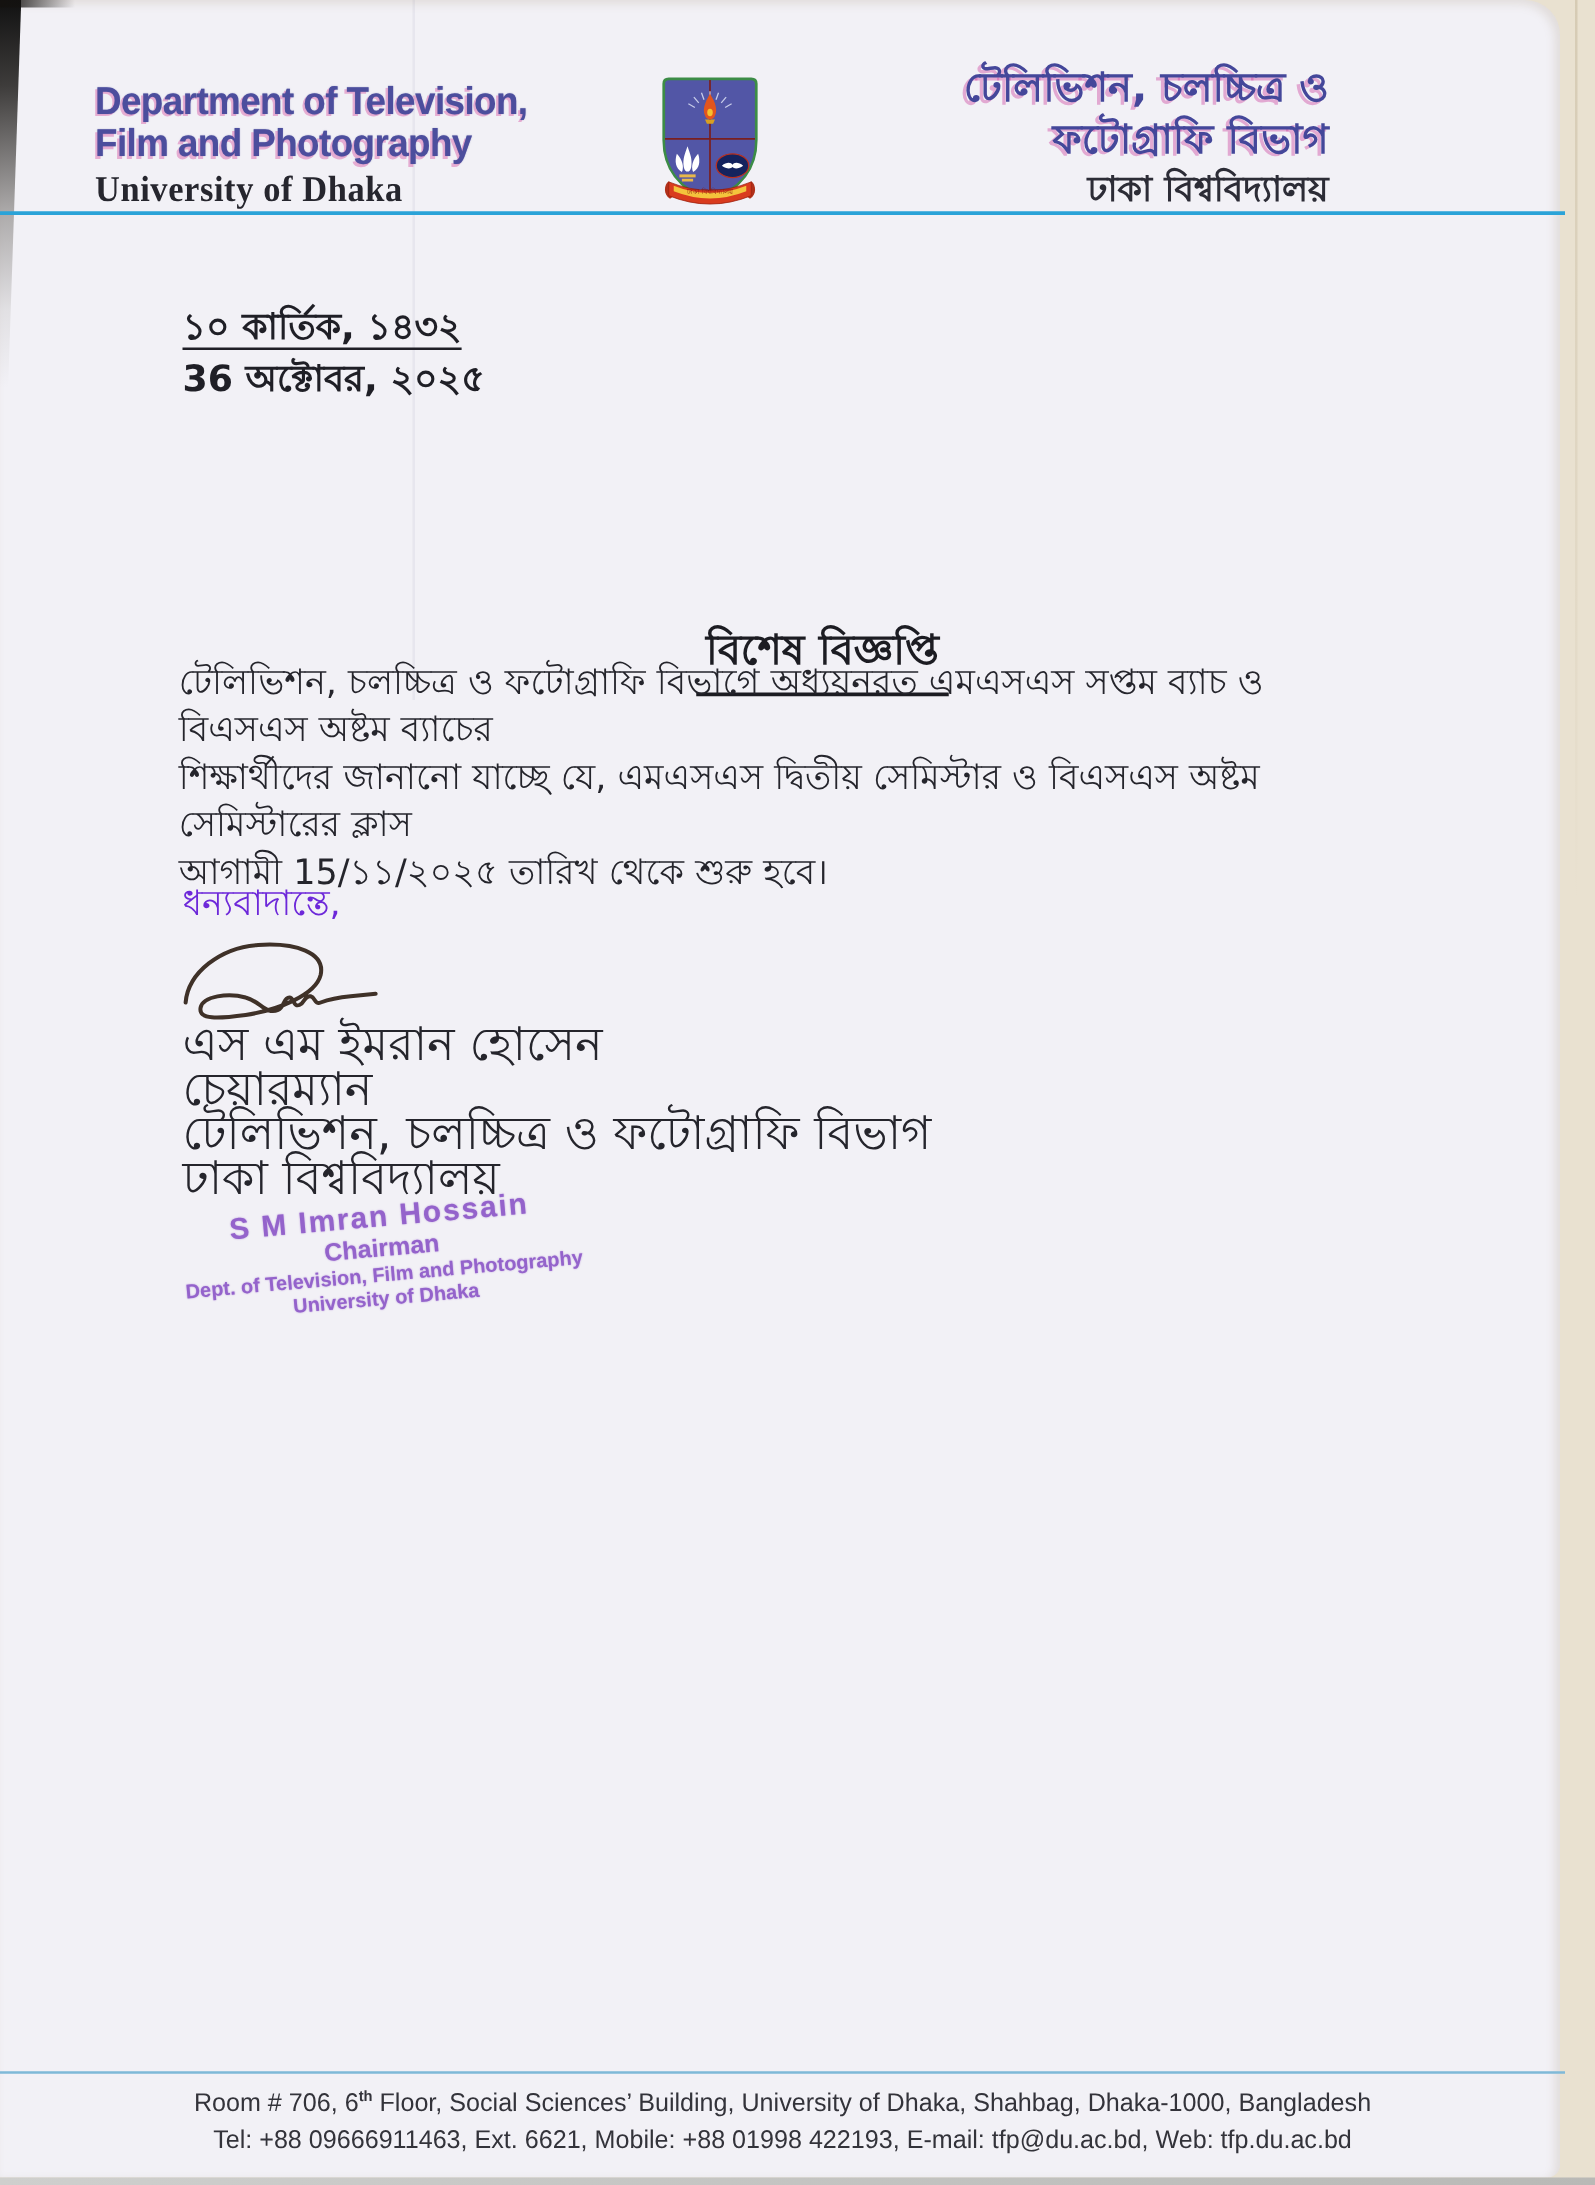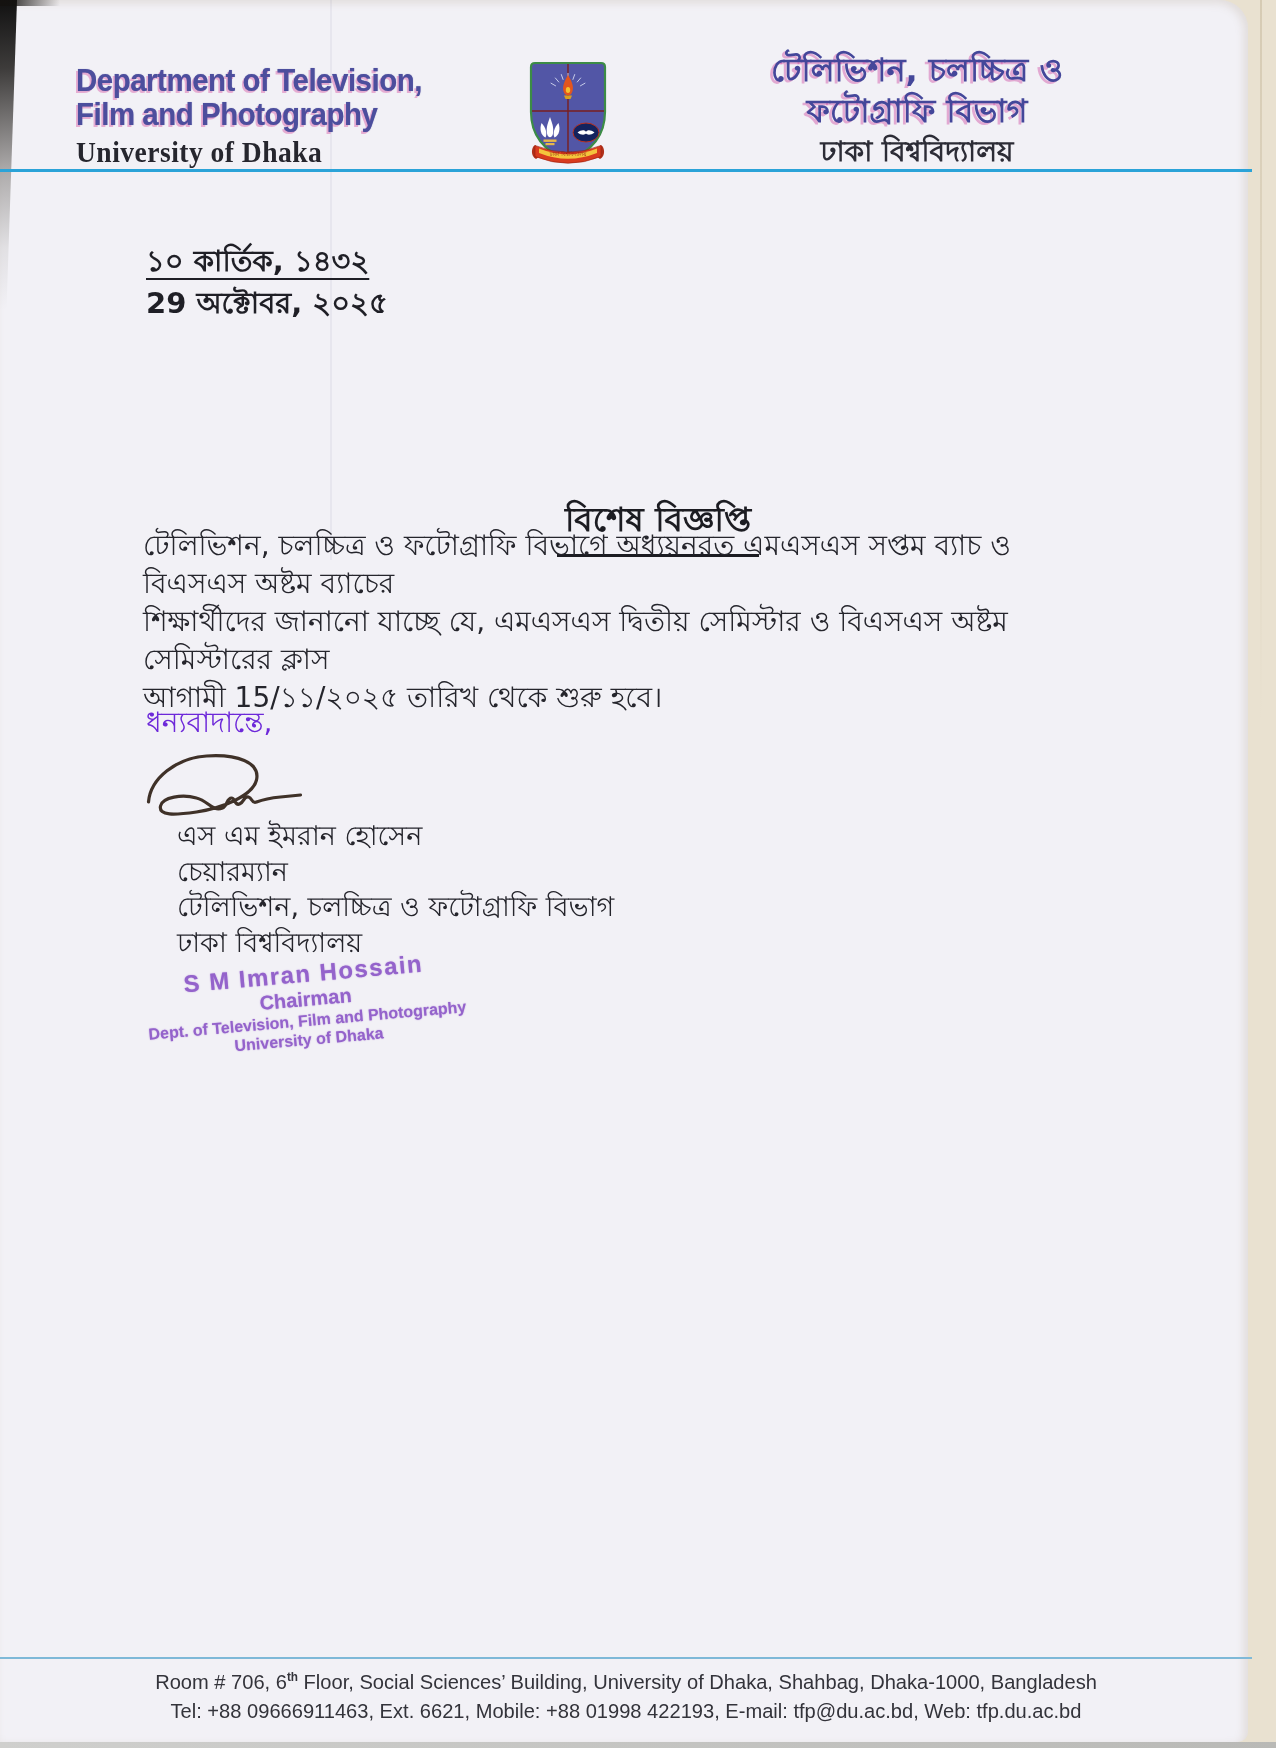--- a/index.html
+++ b/index.html
@@ -42,42 +42,42 @@
   .hdr-dept-en {
     font-family:"Liberation Sans", sans-serif; font-weight:bold;
     font-size:31px; line-height:34px; letter-spacing:-.5px; color:#4c4e9d;
     text-shadow:-2px 2px 0 rgba(213,72,158,.40), 0 0 1px rgba(76,78,157,.6);
   }
   .hdr-univ-en {
     font-family:"Liberation Serif", serif; font-weight:bold;
     font-size:29px; color:#26262e; margin-top:4px; letter-spacing:.5px;
   }
   .hdr-logo { position:absolute; left:527px; top:60px; width:82px; height:104px; }
-  .hdr-right { position:absolute; right:213px; top:50px; text-align:center;margin-left:14px; }
+  .hdr-right { position:absolute; right:213px; top:50px; text-align:right;margin-left:14px; }
   .hdr-dept-bn {
     font-weight:bold; font-size:32px; line-height:41px; color:#44479a;
     text-shadow:-3px 2px 0 rgba(205,70,160,.42);
   }
   .hdr-univ-bn { font-size:28px; line-height:36px; color:#2c2c36; font-weight:600; margin-top:2px; }
   .hdr-rule { position:absolute; left:0; top:169px; width:1252px; height:3px; background:#2ba3d8; }
   
   .dateline { position:absolute; left:146px; top:240px; font-size:29px; line-height:42px; color:#1f1f26;font-weight:bold; }
   .dateline .u { text-decoration:underline; text-decoration-thickness:2px; text-underline-offset:7px; }
   .notice-title-wrap { position:absolute; left:0; top:450px; width:1252px; text-align:center;margin-top:44px; }
   .notice-title {
     display:inline-block; font-size:33px; font-weight:bold; color:#1c1c22;
     border-bottom:3px solid #1c1c22; padding:0 8px 4px 8px; transform:translateX(32px);
   }
   .notice-body {
     position:absolute; left:143px; top:527px; width:885px;
     font-size:28px; line-height:38px; color:#25252c;
   }
   .closing { position:absolute; left:146px; top:701px; font-size:28px; color:#6d28d9; }
   .signature { position:absolute; left:136px; top:750px; width:195px; height:80px; }
-  .sig-block { position:absolute; left:146px; top:818px; font-size:27px; line-height:35.5px; color:#25252c;margin-left:31px; }
+  .sig-block { position:absolute; left:146px; top:818px; font-size:37px; line-height:35.5px; color:#25252c; }
   .stamp {
     position:absolute; left:146px; top:960px; width:320px; text-align:center;
     transform:rotate(-5deg); color:#8d58c8; opacity:.92;
     font-family:"Liberation Sans", sans-serif; font-weight:bold;
     text-shadow:0 0 1.5px rgba(141,88,200,.65);
   }
   .stamp-l1 { font-size:24px; letter-spacing:1.5px; line-height:27px; }
   .stamp-l2 { font-size:20px; line-height:24px; }
   .stamp-l3 { font-size:16px; line-height:19px; }
   .stamp-l4 { font-size:16px; line-height:19px; }
@@ -145,21 +145,21 @@
 
   <div class="hdr-right">
     <div class="hdr-dept-bn">টেলিভিশন, চলচ্চিত্র ও</div>
     <div class="hdr-dept-bn">ফটোগ্রাফি বিভাগ</div>
     <div class="hdr-univ-bn">ঢাকা বিশ্ববিদ্যালয়</div>
   </div>
   <div class="hdr-rule"></div>
 
   <div class="dateline">
     <div><span class="u">১০ কার্তিক, ১৪৩২</span></div>
-    <div>29 অক্টোবর, ২০২৫</div>
+    <div>36 অক্টোবর, ২০২৫</div>
   </div>
 
   <div class="notice-title-wrap">
     <span class="notice-title">বিশেষ বিজ্ঞপ্তি</span>
   </div>
 
   <div class="notice-body">
     <div>টেলিভিশন, চলচ্চিত্র ও ফটোগ্রাফি বিভাগে অধ্যয়নরত এমএসএস সপ্তম ব্যাচ ও বিএসএস অষ্টম ব্যাচের</div>
     <div>শিক্ষার্থীদের জানানো যাচ্ছে যে, এমএসএস দ্বিতীয় সেমিস্টার ও বিএসএস অষ্টম সেমিস্টারের ক্লাস</div>
     <div>আগামী 15/১১/২০২৫ তারিখ থেকে শুরু হবে।</div>

